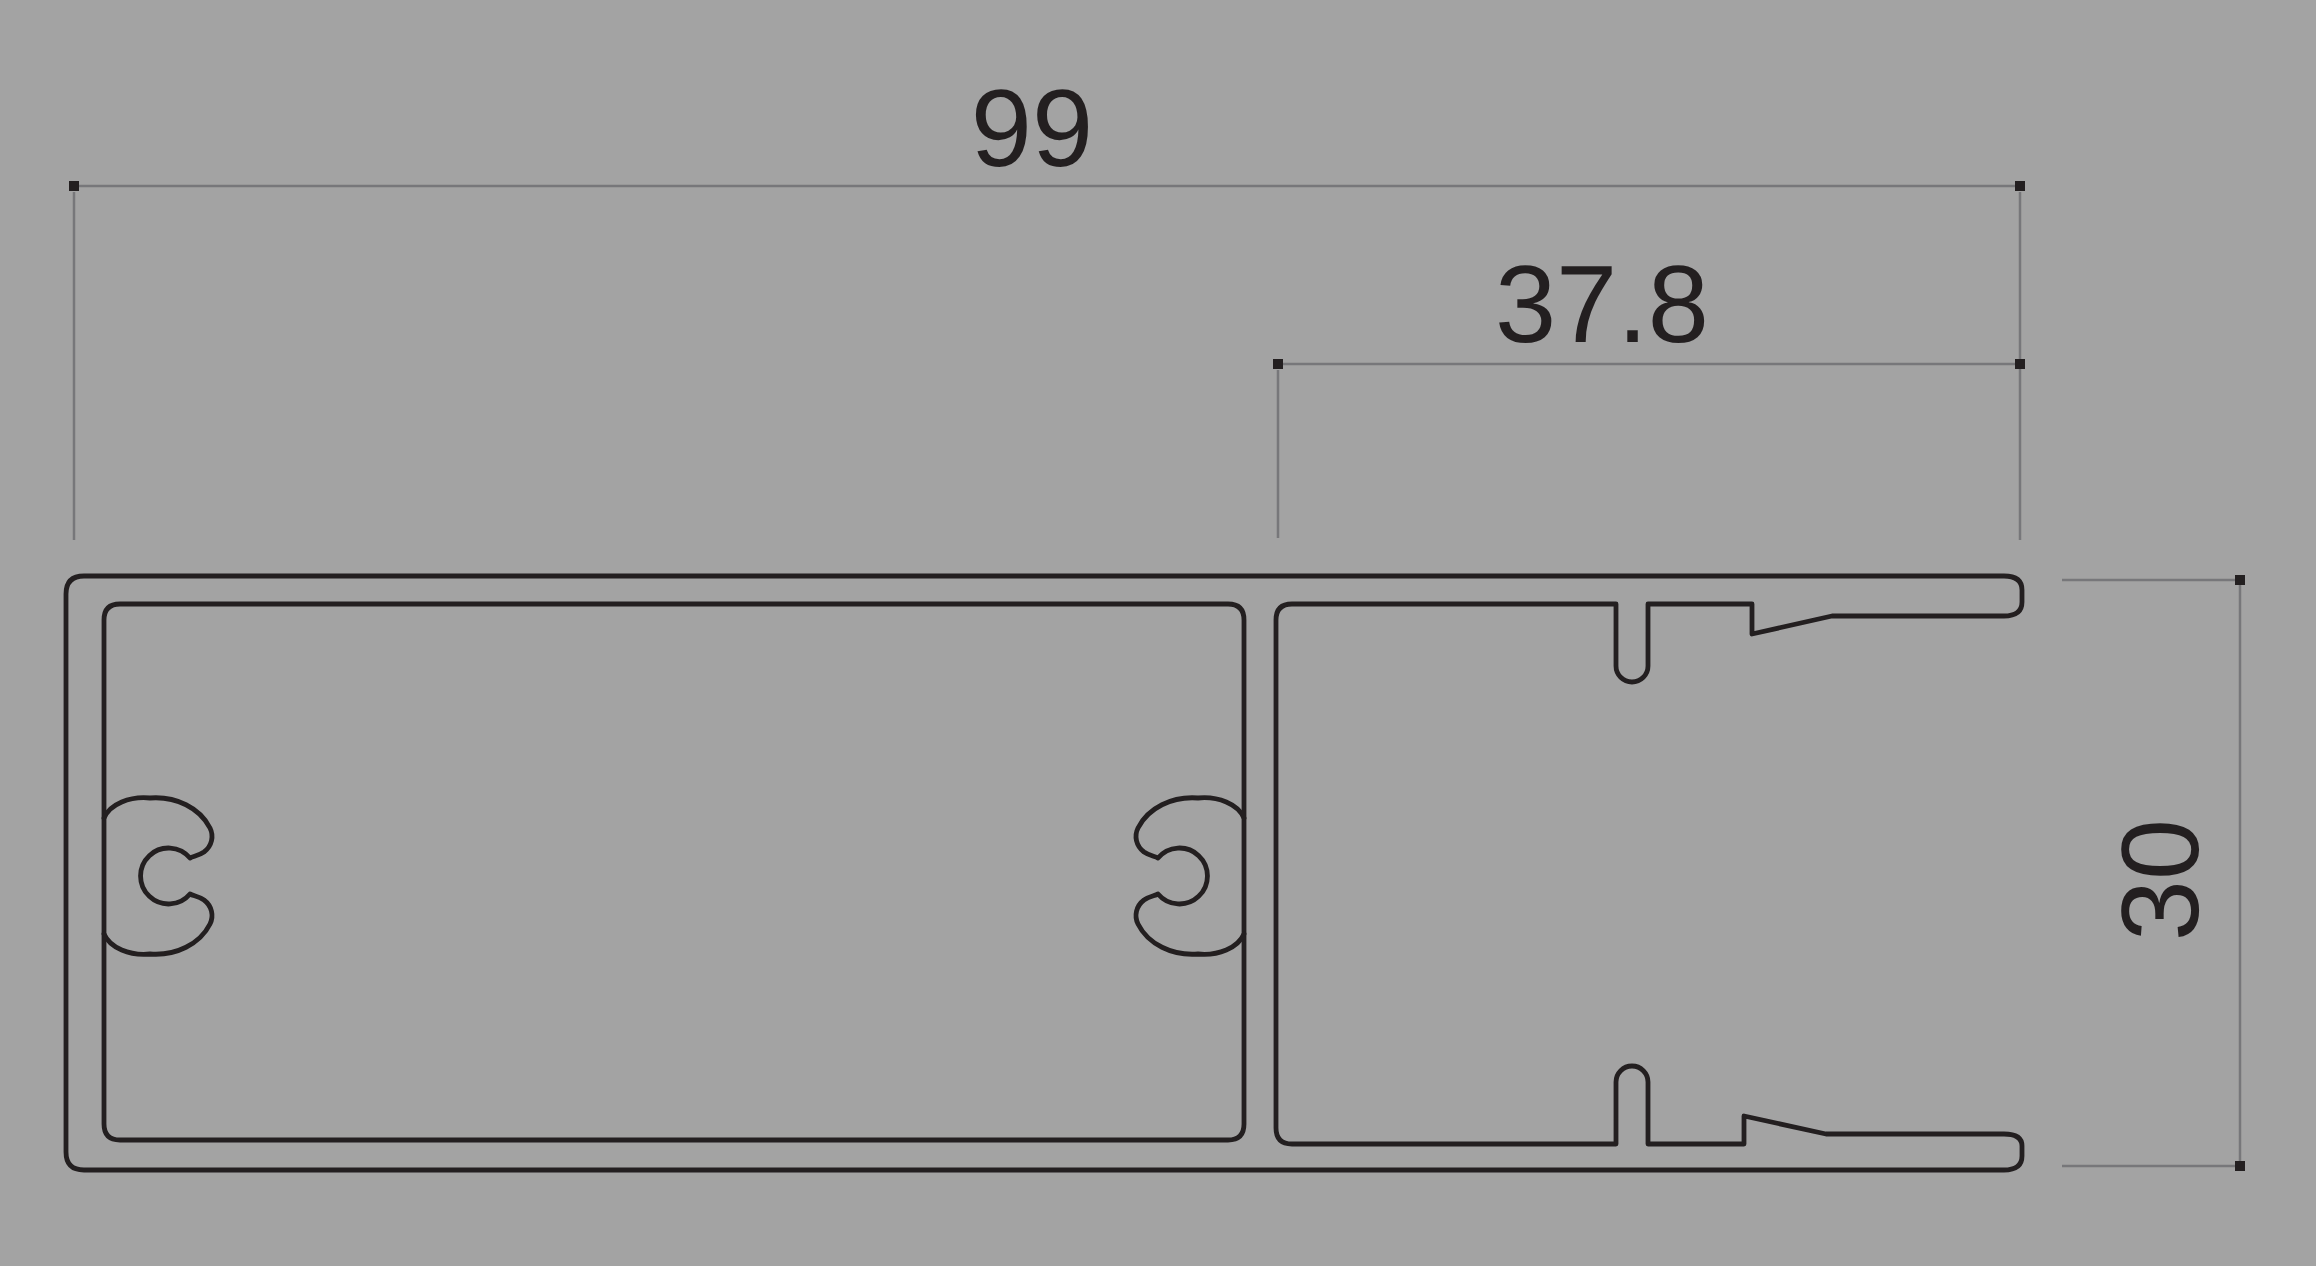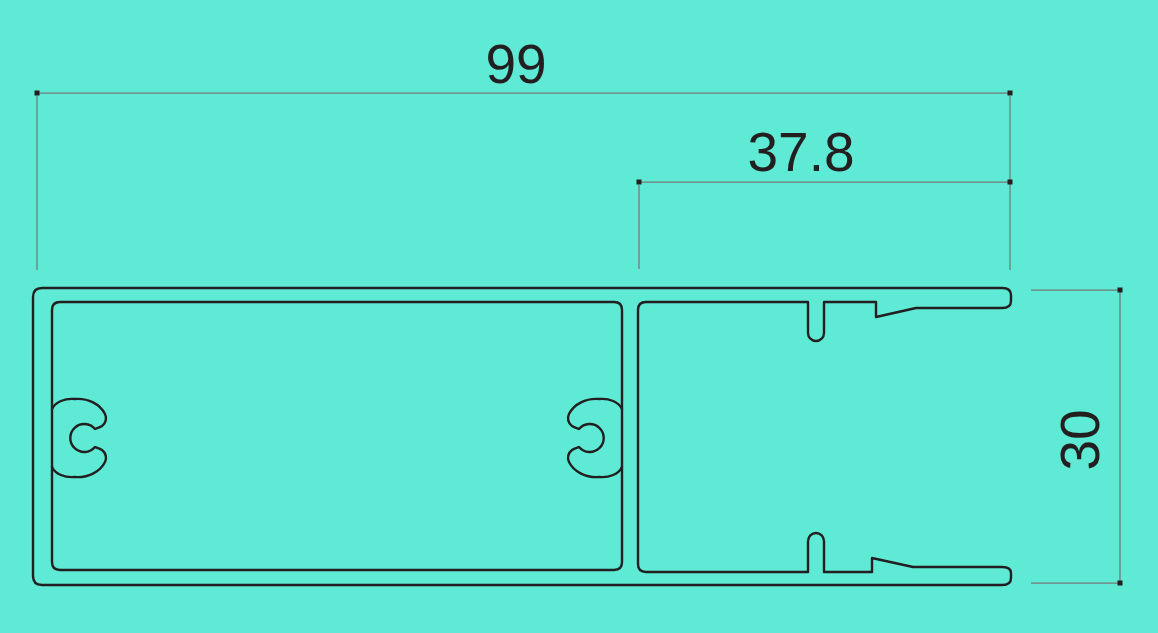--- a/index.html
+++ b/index.html
@@ -1,21 +1,21 @@
 <!DOCTYPE html>
 <html><head>
 <meta charset="utf-8">
 <style>
   html, body { margin: 0; padding: 0; }
   body { background: #ffffff; }
   .canvas {
     position: relative;
     width: 1158px;
     height: 633px;
-    background: #5eead4;
+    background: #a3a3a3;
     overflow: hidden;
     font-family: "Liberation Sans", sans-serif;
   }
   svg { display: block; }
   .profile-path {
     fill: none;
     stroke-width: 2.4;
     stroke-linejoin: round;
     stroke-linecap: round;
   }

